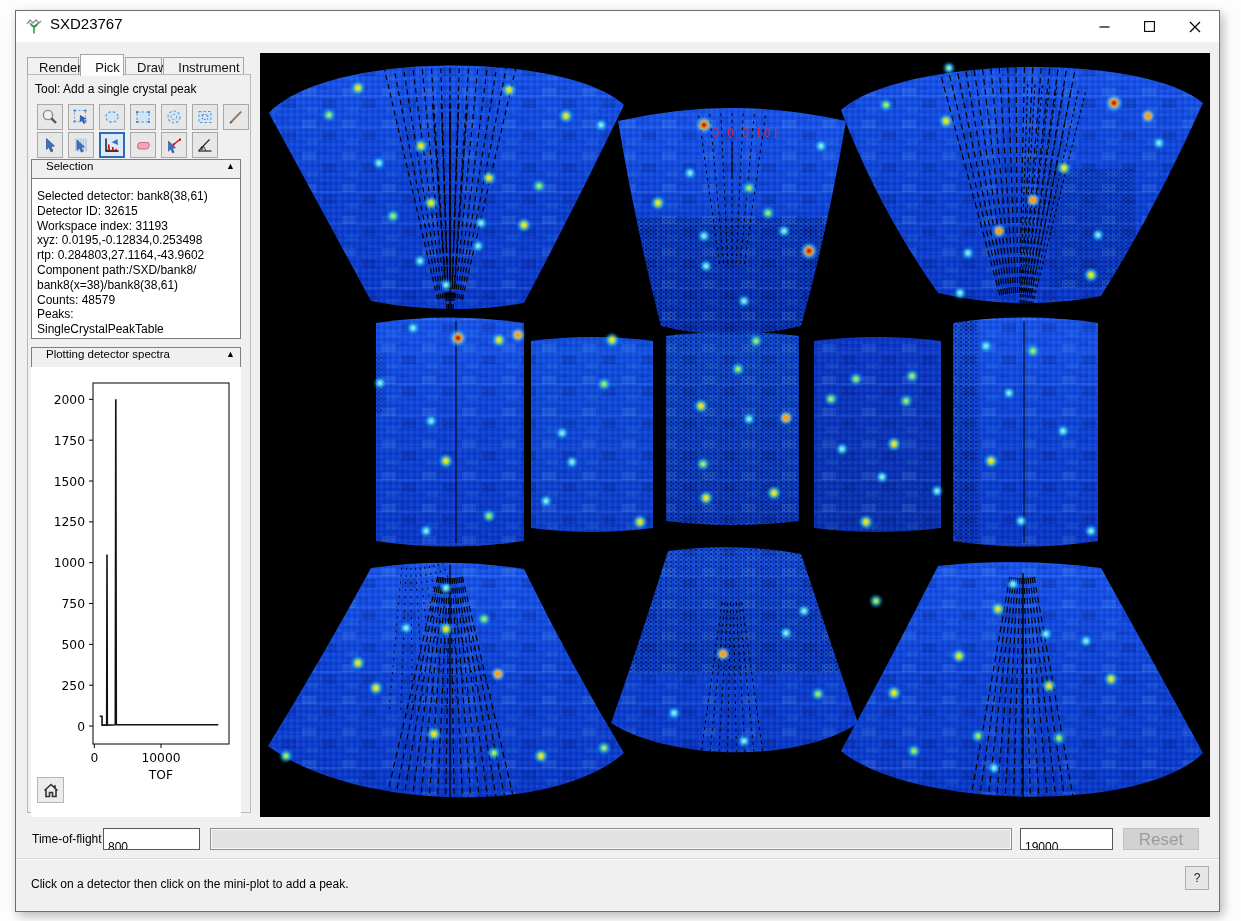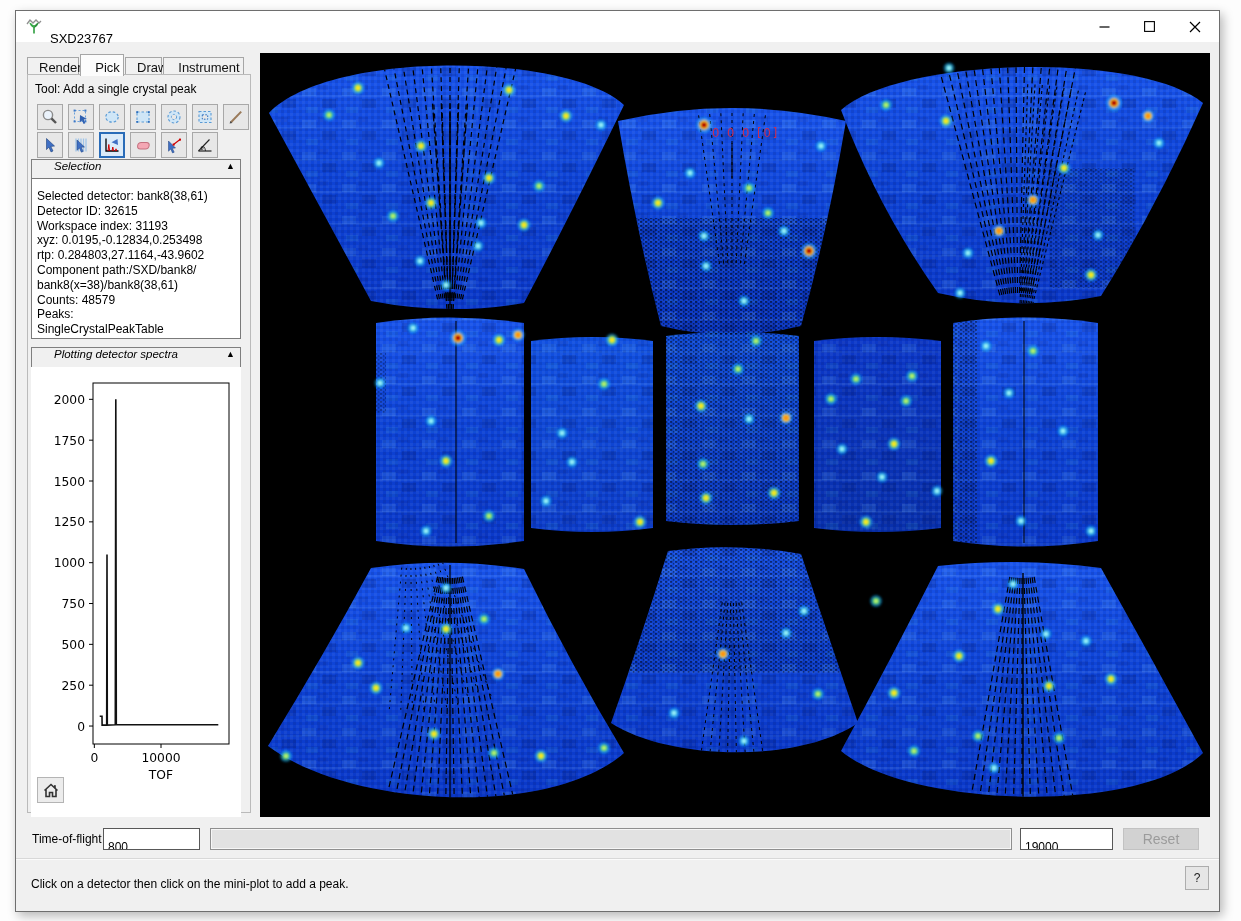--- a/index.html
+++ b/index.html
@@ -1,46 +1,46 @@
 <!DOCTYPE html>
 <html><head>
 <meta charset="utf-8">
 <style>
   html,body{margin:0;padding:0;}
   body{width:1241px;height:921px;background:#fdfdfd;font-family:"Liberation Sans",sans-serif;position:relative;overflow:hidden;}
   .window{position:absolute;left:15px;top:10px;width:1203px;height:900px;background:#f0f0f0;border:1px solid #6e6e6e;box-shadow:3px 4px 10px rgba(0,0,0,.28);}
   
   .titlebar{position:absolute;left:0;top:0;right:0;height:31px;background:#ffffff;}
   .title-icon{position:absolute;left:9px;top:6px;width:18px;height:18px;}
-  .title-text{position:absolute;left:34px;top:20px;font-size:13px;color:#000;}
+  .title-text{position:absolute;left:34px;top:4px;font-size:15px;color:#000;}
   .win-controls{position:absolute;right:2px;top:0;height:31px;display:flex;}
   .win-btn{width:45px;height:31px;display:flex;align-items:center;justify-content:center;background:#fff;}
   
   .tab{position:absolute;top:46px;height:18px;background:#f1f1f1;border:1px solid #a6a6a6;border-bottom:none;font-size:13px;text-align:center;line-height:19px;color:#111;box-sizing:border-box;padding-left:11px;}
   .tab.active{top:43px;height:22px;background:#fcfcfc;line-height:25px;z-index:3;}
   .panel-frame{position:absolute;left:11px;top:63px;width:224px;height:739px;border:1px solid #bababa;background:#f0f0f0;box-sizing:border-box;z-index:1;}
   .tool-label{position:absolute;left:19px;top:71px;font-size:12px;color:#000;z-index:2;}
   .tb-row{position:absolute;display:flex;gap:5px;z-index:2;}
   .tb-btn{width:26px;height:26px;background:#e7e7e7;border:1px solid #a8a8a8;box-sizing:border-box;display:flex;align-items:center;justify-content:center;padding:0;}
   .tb-btn.sel{border:2px solid #2a6cb8;background:#dcebf9;}
   
-  .coll-head{position:absolute;left:15px;width:210px;height:22px;background:#f0f0f0;border:1px solid #7f7f7f;box-sizing:border-box;font-size:11.5px;line-height:12px;padding-left:22px;color:#000;z-index:2;font-style:italic;}
+  .coll-head{position:absolute;left:15px;width:210px;height:22px;background:#f0f0f0;border:1px solid #7f7f7f;box-sizing:border-box;font-size:11.5px;line-height:12px;padding-left:14px;color:#000;z-index:2;}
   .coll-head .tri{position:absolute;right:5px;top:0;font-size:9px;line-height:12px;color:#000;}
   .sel-info{position:absolute;left:15px;top:167px;width:210px;height:161px;background:#fff;border:1px solid #7a7a7a;box-sizing:border-box;font-size:12px;line-height:14.8px;padding:10px 0 0 5px;color:#000;overflow:hidden;z-index:2;}
   
   .figure{position:absolute;left:15px;top:356px;width:210px;height:450px;background:#fff;z-index:2;}
   .mpl{font-family:"DejaVu Sans",sans-serif;font-size:12.3px;fill:#000;}
   .home-btn{position:absolute;left:6px;top:410px;width:27px;height:26px;background:#ececec;border:1px solid #b4b4b4;display:flex;align-items:center;justify-content:center;padding:0;}
   
   .iview-wrap{position:absolute;left:244px;top:42px;width:950px;height:764px;background:#000;}
   
   .tof-label{position:absolute;left:16px;top:821px;font-size:12px;color:#000;}
   .tof-input{position:absolute;top:817px;height:22px;background:#fff;border:1px solid #585858;box-sizing:border-box;font-family:"Liberation Sans",sans-serif;font-size:12px;padding:16px 0 0 4px;color:#000;}
   .tof-slider{position:absolute;left:194px;top:817px;width:802px;height:22px;background:#e2e2e2;border:1px solid #8f8f8f;box-sizing:border-box;box-shadow:inset 0 0 0 1px #f6f6f6;}
-  .reset-btn{position:absolute;left:1107px;top:817px;width:76px;height:22px;background:#d2d2d2;border:1px solid #c2c2c2;color:#9b9b9b;font-family:"Liberation Sans",sans-serif;font-size:14px;}
+  .reset-btn{position:absolute;left:1107px;top:817px;width:76px;height:22px;background:#d2d2d2;border:1px solid #c2c2c2;color:#9b9b9b;font-family:"Liberation Sans",sans-serif;font-size:17px;}
   .status-sep{position:absolute;left:0;top:847px;width:100%;height:1px;background:#d8d8d8;border-bottom:1px solid #fbfbfb;}
   .status-text{position:absolute;left:15px;top:866px;font-size:12px;color:#000;}
   .help-btn{position:absolute;left:1169px;top:855px;width:24px;height:24px;background:#e6e6e6;border:1px solid #adadad;font-size:12px;color:#222;font-family:"Liberation Sans",sans-serif;}
 </style>
 </head>
 <body>
 
 <div class="window">
 
   <div class="titlebar">

